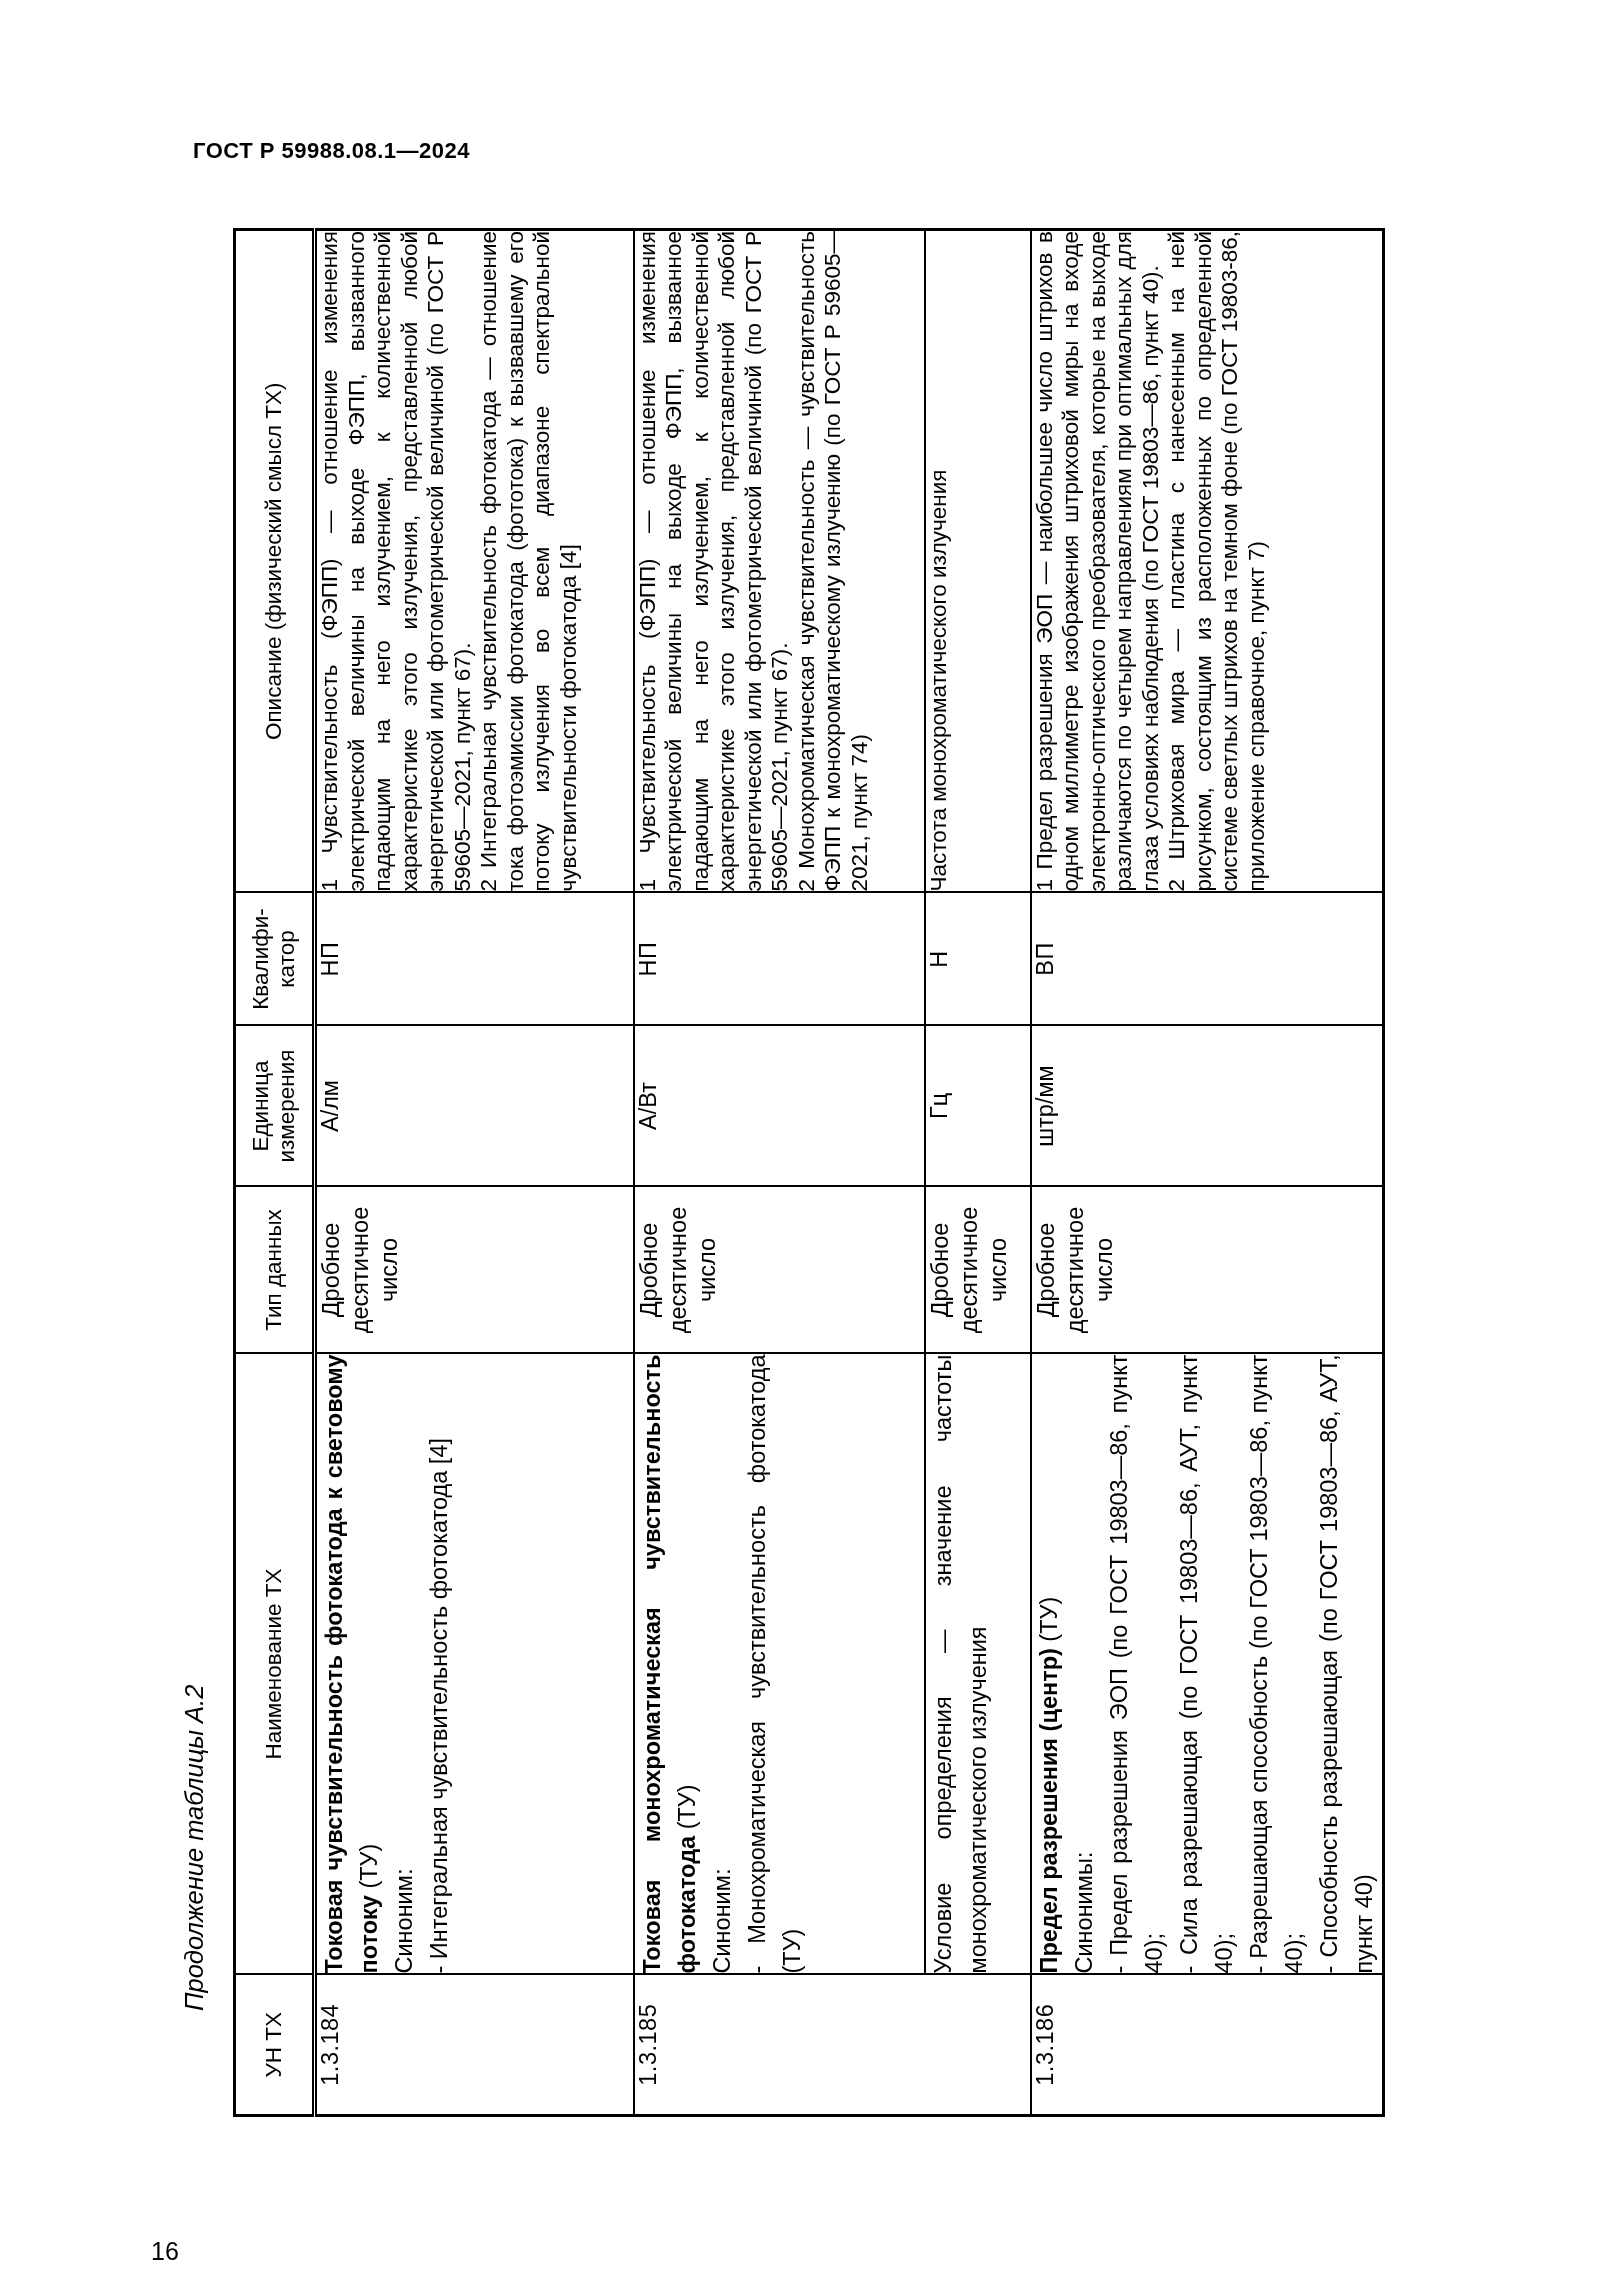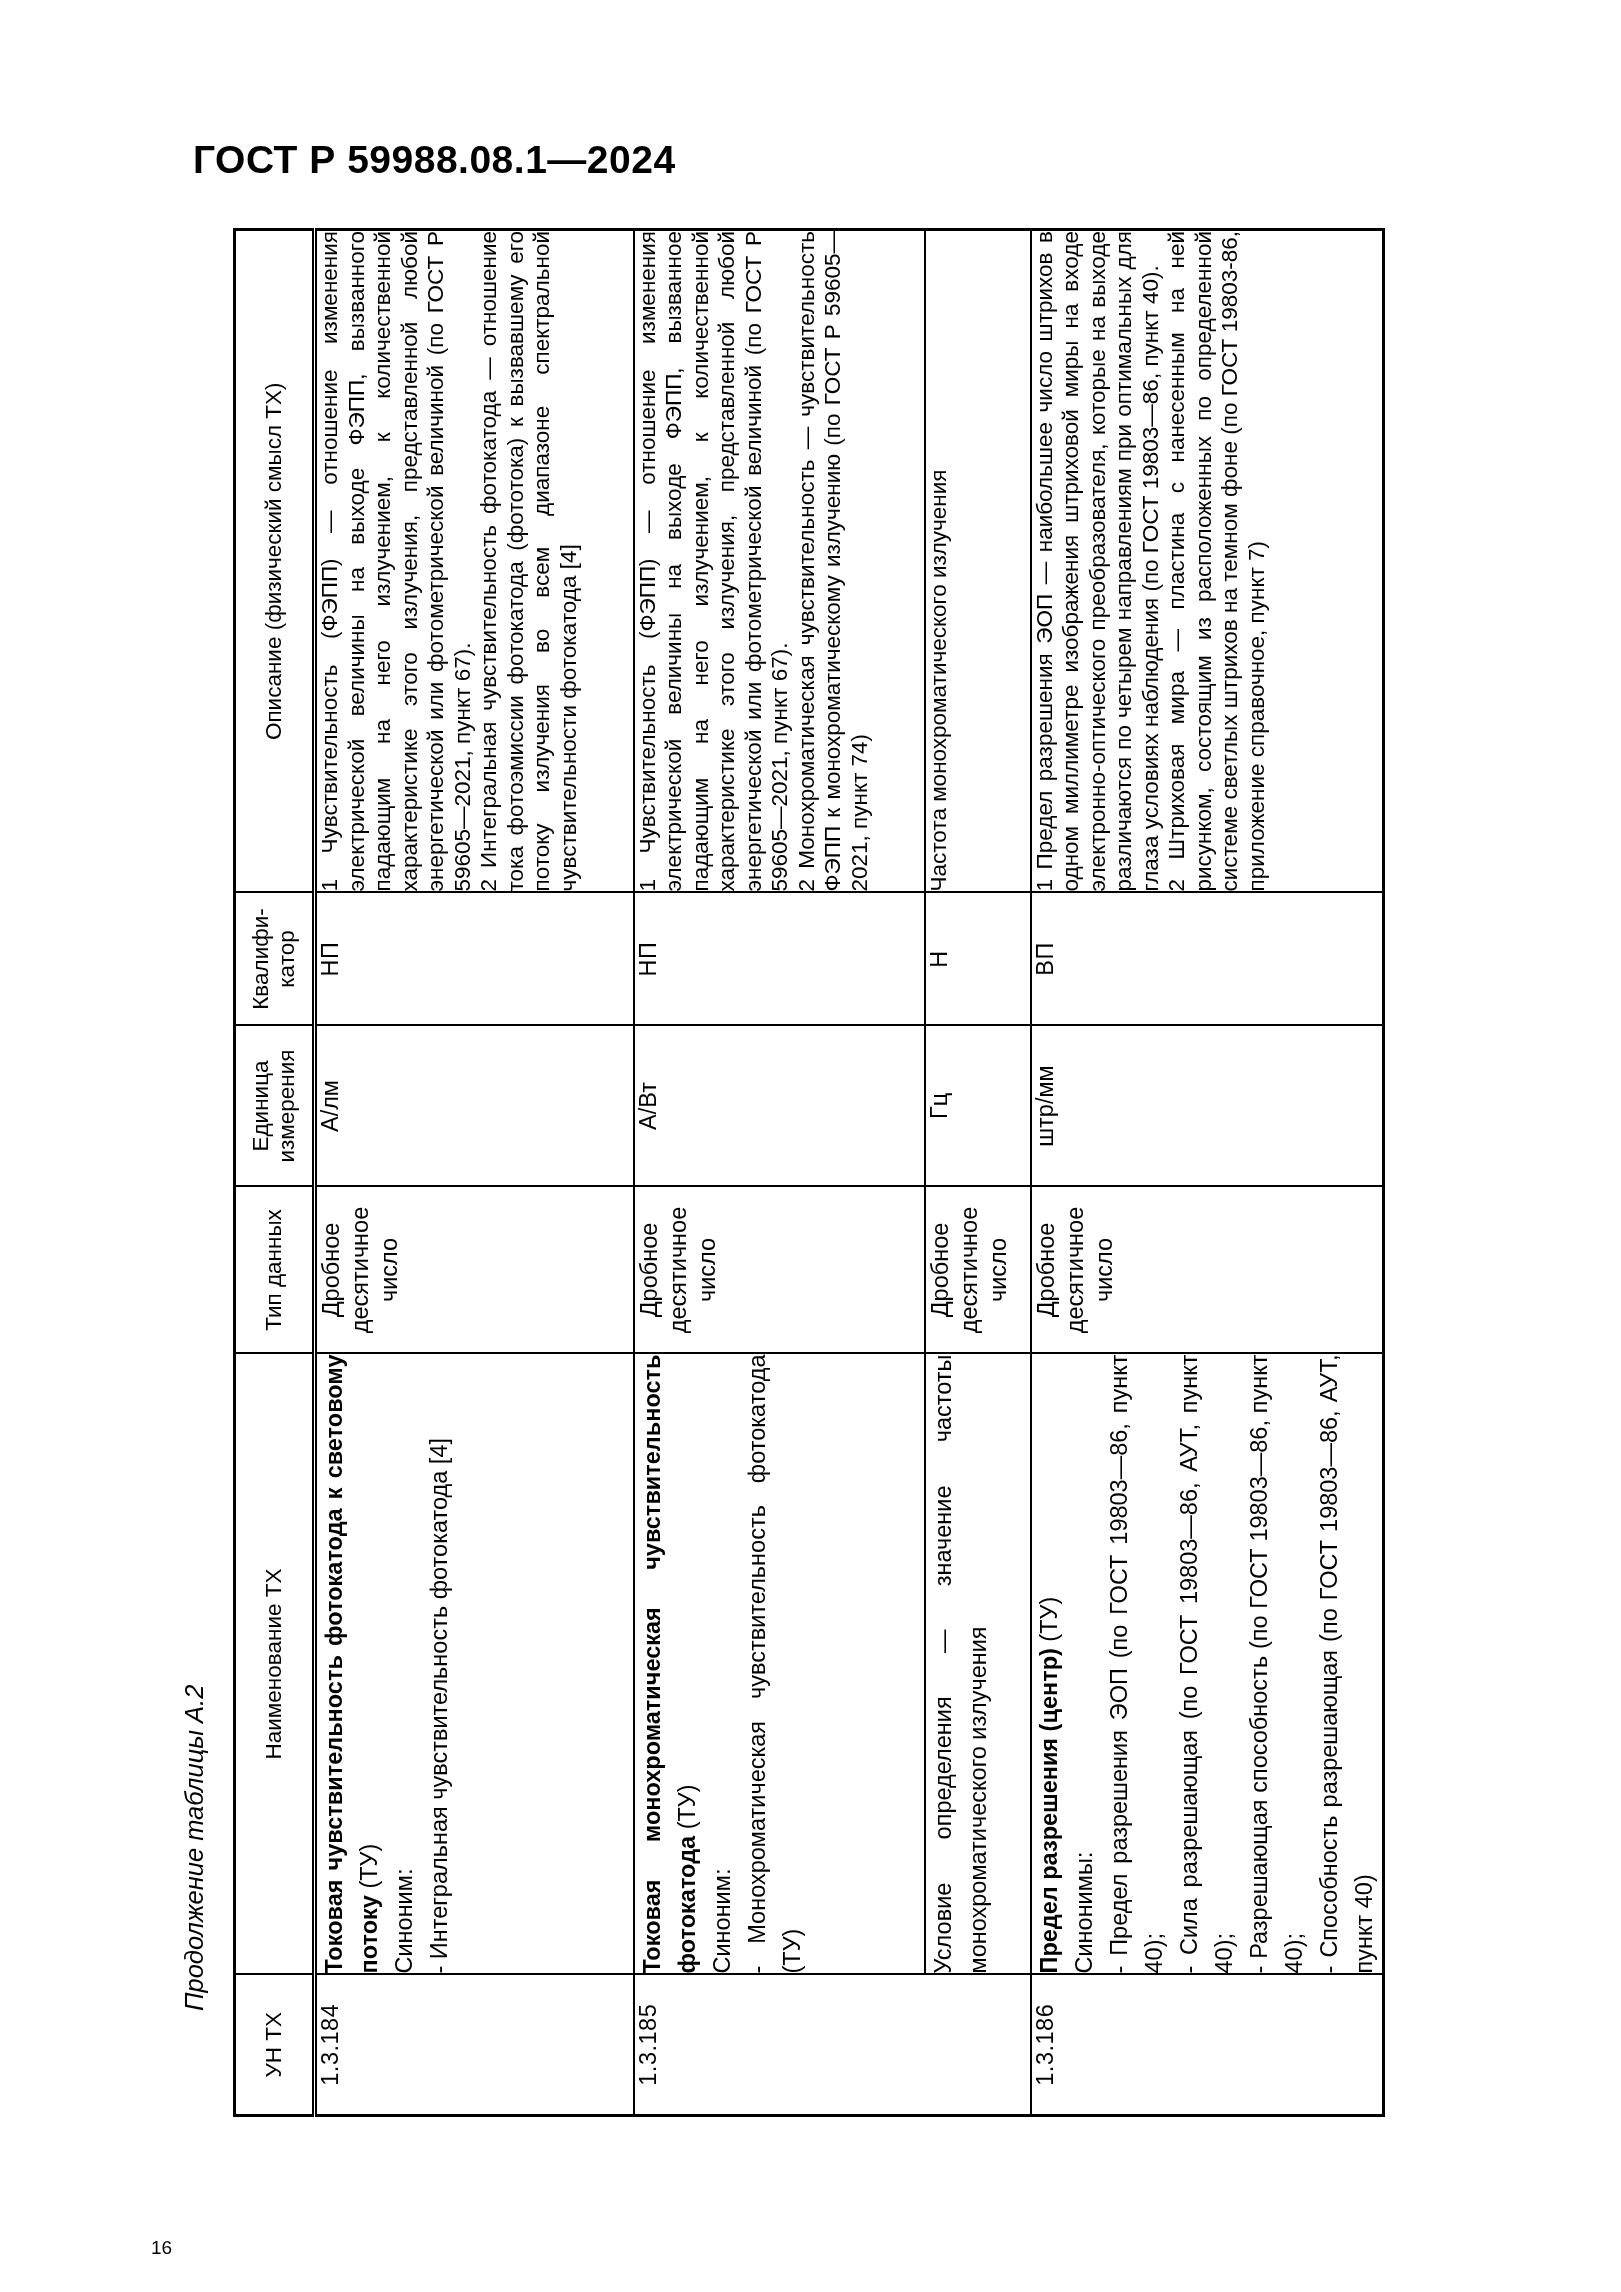--- a/index.html
+++ b/index.html
@@ -6,26 +6,26 @@
   .page{
     position:relative;
     width:1621px;height:2293px;
     background:#ffffff;
     font-family:"Liberation Sans",sans-serif;
     color:#000;
     overflow:hidden;
   }
   .doc-header{
     position:absolute;left:193px;top:138px;
-    font-size:39px;font-weight:bold;letter-spacing:0.5px;
+    font-size:22px;font-weight:bold;letter-spacing:0.5px;
     white-space:nowrap;
   }
   .page-number{
     position:absolute;left:151px;top:2237px;
-    font-size:19px;
+    font-size:25px;
   }
   
   .table-wrap{
     position:absolute;left:233px;top:231px;
     width:1105px;height:1886px;
   }
   .rot{
     position:absolute;left:0;top:1886px;
     width:1886px;height:1105px;
     transform:rotate(-90deg);

